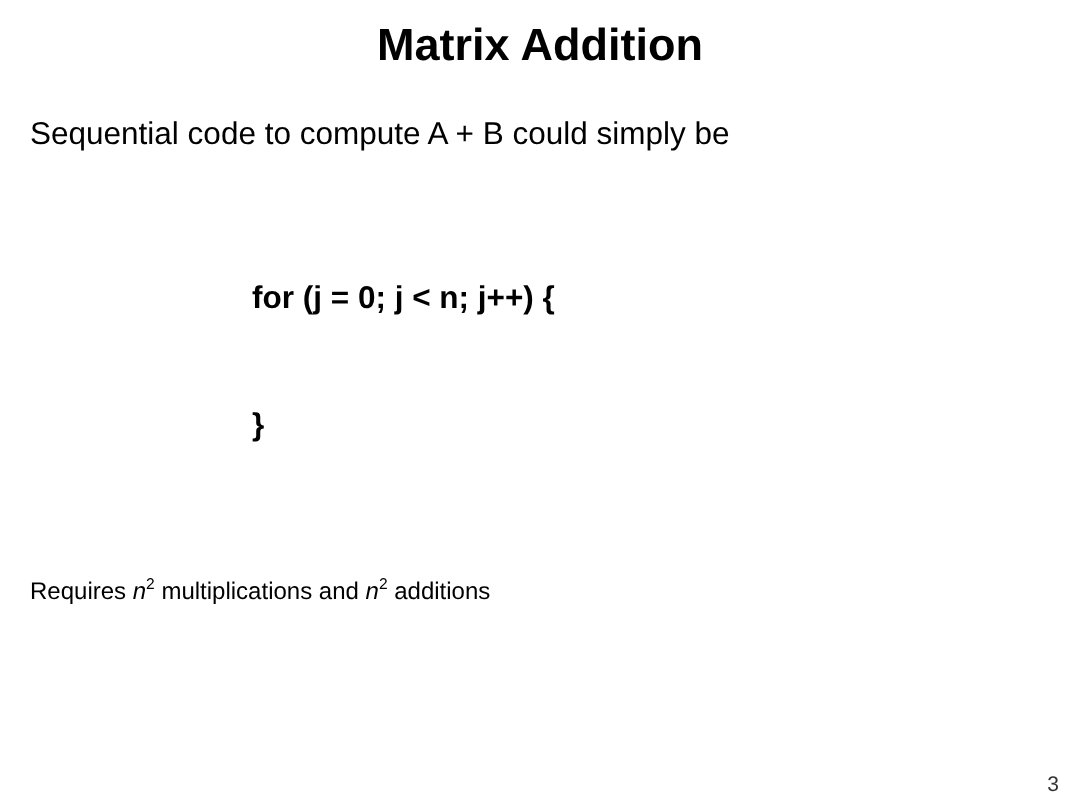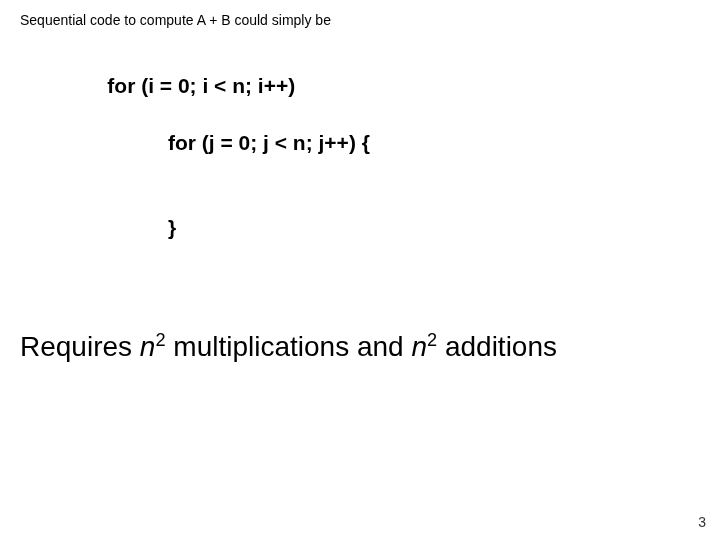--- a/index.html
+++ b/index.html
@@ -1,38 +1,38 @@
 <!DOCTYPE html>
 <html><head>
 <meta charset="utf-8">
 <style>
   * { margin: 0; padding: 0; box-sizing: border-box; }
   html, body { width: 720px; height: 540px; background: #fff; font-family: Arial, Helvetica, sans-serif; color: #000; }
   .slide { width: 720px; height: 540px; position: relative; padding: 12px 20px 0 20px; }
   .title { text-align: center; font-size: 30px; font-weight: bold; margin-top: 2px; margin-bottom: 30px; }
-  .intro { font-size: 14px; margin-bottom: 16px; }
+  .intro { font-size: 21px; margin-bottom: 26px; }
   .code { font-size: 21px; font-weight: bold; margin-left: 64px; line-height: 1.35; margin-bottom: 30px; white-space: pre; }
   .code .l2 { padding-left: 84px; display: block; }
   .code .l3 { padding-left: 168px; display: block; }
   .code .l4 { padding-left: 84px; display: block; }
-  .para { font-size: 28px; margin-bottom: 12px; line-height: 1.25; }
+  .para { font-size: 16px; margin-bottom: 12px; line-height: 1.25; }
   .ital { font-style: italic; }
   .sup { font-size: 0.65em; vertical-align: super; line-height: 0; }
   .pagenum { position: absolute; right: 14px; bottom: 10px; font-size: 14px; color: #333; }
 </style>
 </head>
 <body>
 
 <div class="slide">
 
+  <h1 class="title">Matrix Addition</h1>
 
   <p class="intro">Sequential code to compute A + B could simply be</p>
 
   <div class="code">
-    <span>for (i = 0; i &lt; n; i++)</span>
     <span class="l2">for (j = 0; j &lt; n; j++) {</span>
     <span class="l4">}</span>
   </div>
 
   <p class="para">
     <span>Requires </span><span class="ital">n</span><span class="sup">2</span><span> multiplications and </span><span class="ital">n</span><span class="sup">2</span><span> additions</span>
   </p>
 
   <div class="pagenum">3</div>
 

